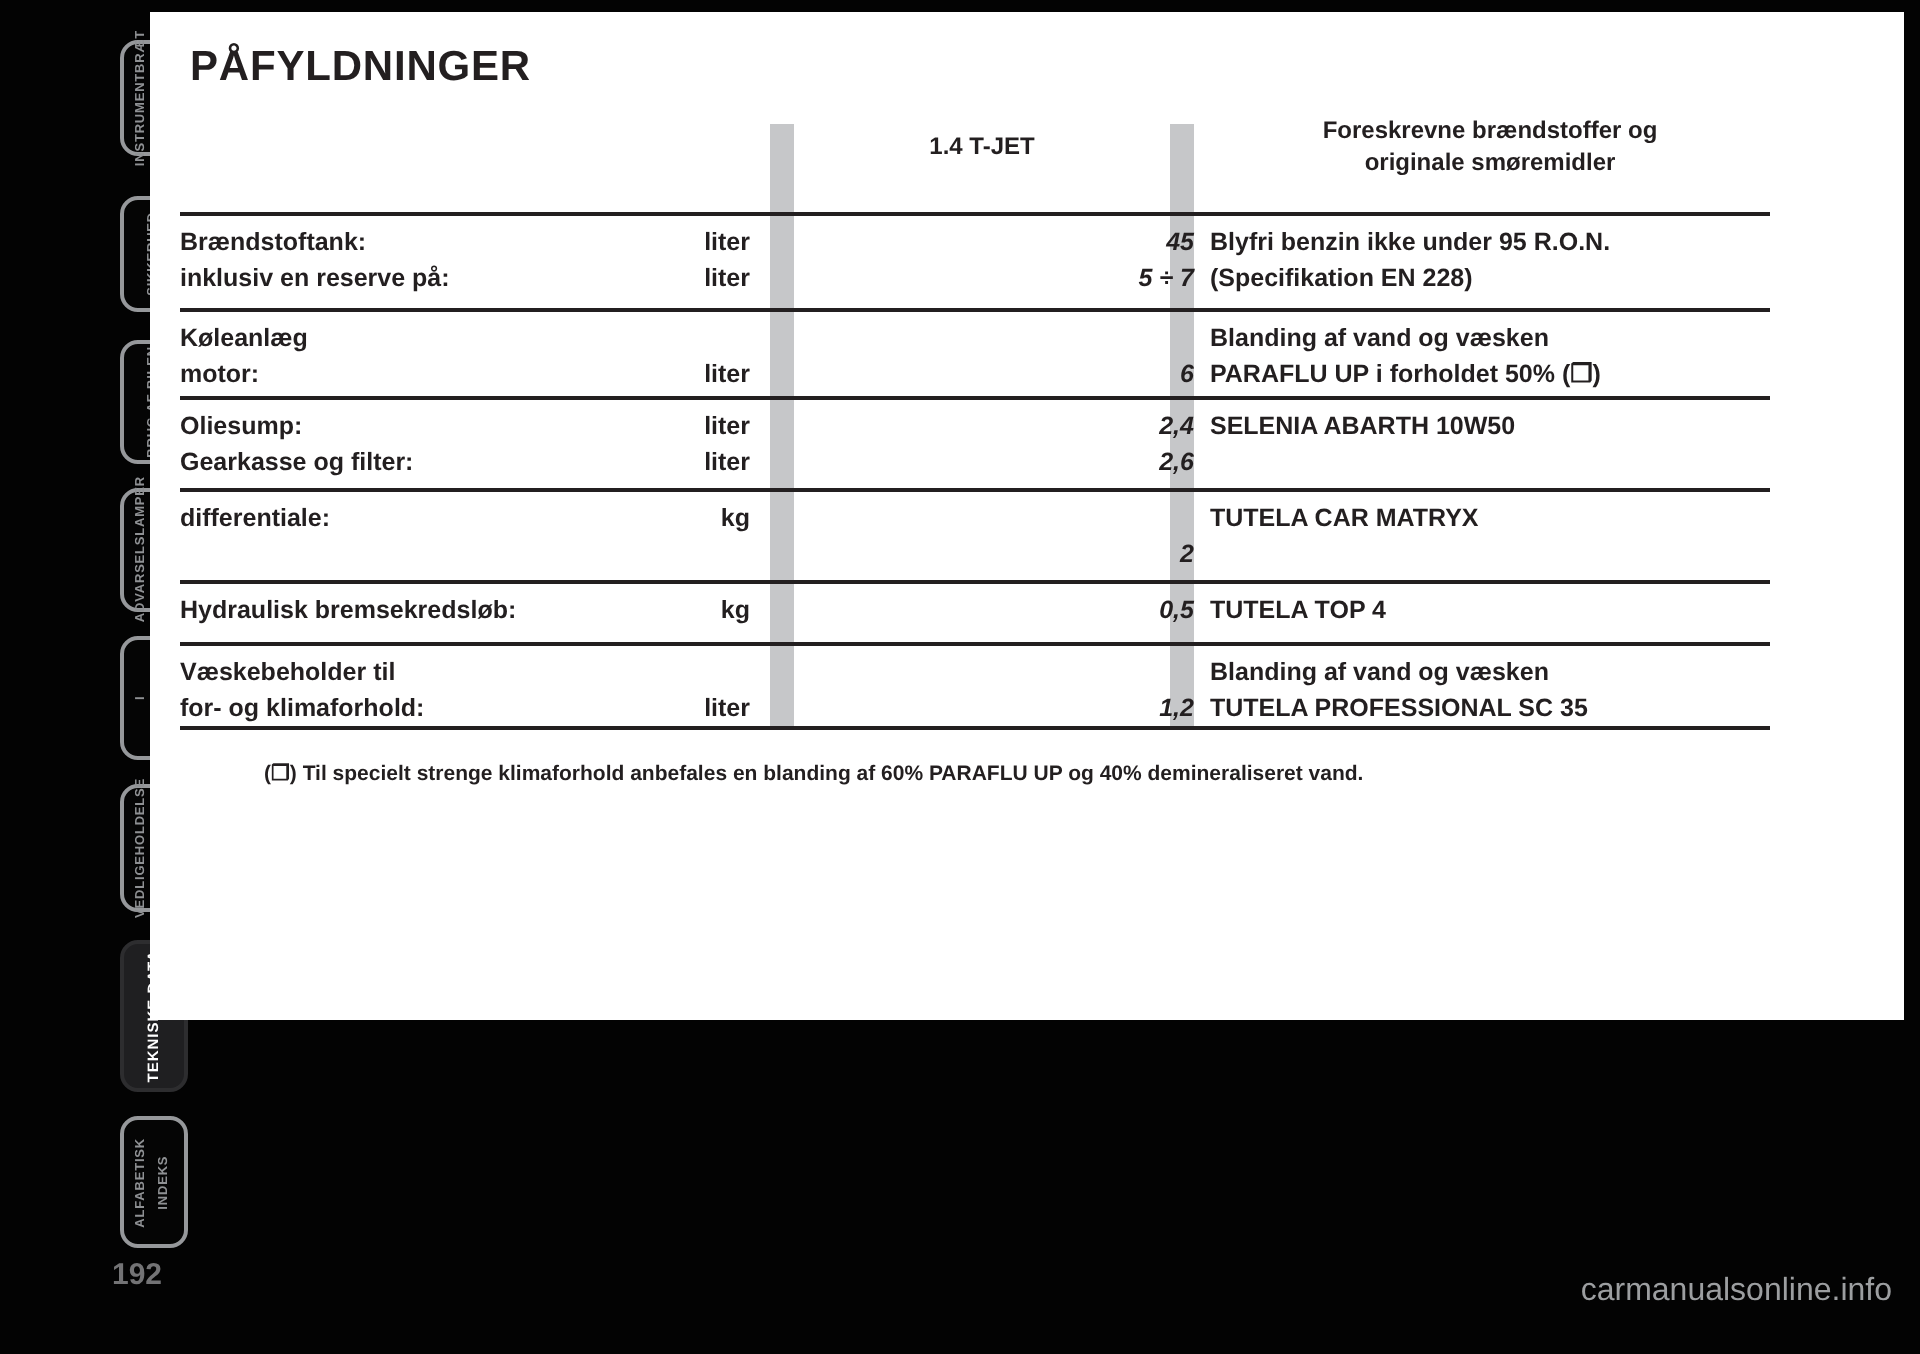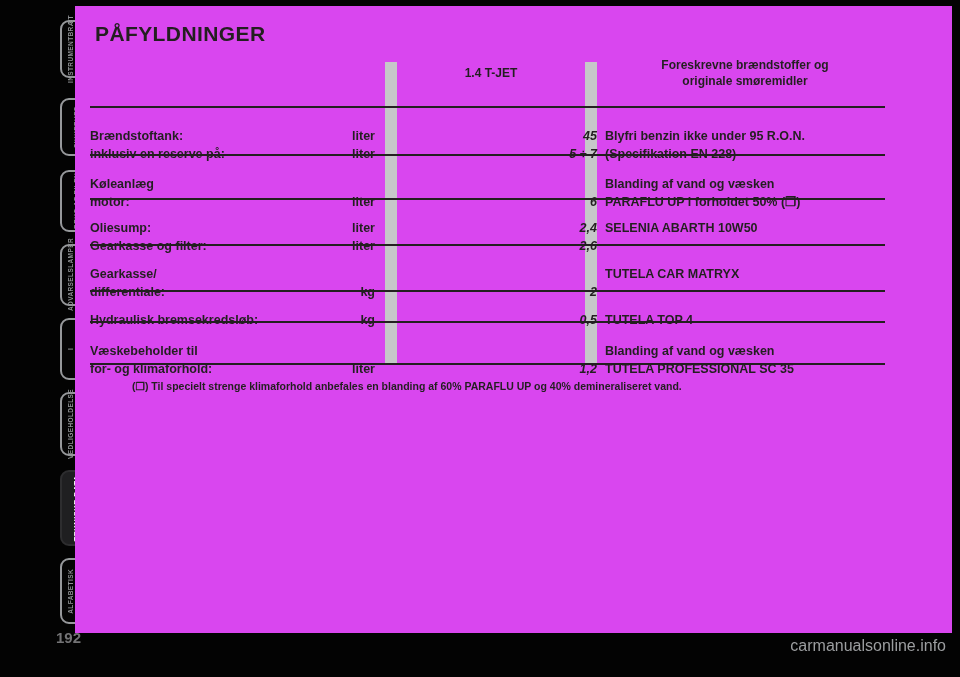--- a/index.html
+++ b/index.html
@@ -15,37 +15,37 @@
               font-size:6.5px; font-weight:700; color:#8f9194; letter-spacing:0.4px;
               line-height:1.8; text-align:center; }
   .tab.active { background:#1f1f21; border-color:#2d2d2f; }
   .tab.active span { color:#ffffff; font-size:7.5px; letter-spacing:0.5px; }
 
   .pagenum { position:absolute; left:56px; top:629px; font-size:15px; font-weight:700;
              color:#737375; }
   .watermark { position:absolute; right:14px; top:637px; font-size:16px; color:#9c9ea0; }
 
   
-  .panel { position:absolute; left:75px; top:6px; width:877px; height:627px; background:#d946ef; }
+  .panel { position:absolute; left:75px; top:6px; width:877px; height:504px; background:#ffffff; }
   .panel h1 { position:absolute; left:20px; top:16px; font-size:21px; font-weight:800;
               letter-spacing:0.4px; color:#231f20; }
 
   .cap-table { position:absolute; left:15px; top:0; width:795px; height:362px; }
   .col-header { position:absolute; font-weight:700; font-size:12px; color:#231f20;
                 text-align:center; white-space:pre-line; line-height:1.3; }
   .col-header.model  { left:307px; top:60px; width:188px; }
   .col-header.fluids { left:515px; top:52px; width:280px; }
 
   .vbar { position:absolute; top:56px; height:301px; width:12px; background:#c6c7c9; }
   .vbar.v1 { left:295px; } .vbar.v2 { left:495px; }
 
   .rule { position:absolute; left:0; width:795px; height:2px; background:#231f20; }
 
   .row  { position:absolute; left:0; width:795px; }
-  .cell { position:absolute; top:0; bottom:0; padding-top:21px; font-weight:700;
+  .cell { position:absolute; top:0; bottom:0; padding-top:6px; font-weight:700;
           font-size:12.5px; color:#231f20; line-height:1.45; }
   .cell.lbl { left:0; width:285px; }
   .lbl-line { position:relative; padding-right:42px; }
   .unit { position:absolute; right:0; top:0; }
   .cell.val { left:319px; width:188px; text-align:right;font-style:italic; }
   .cell.fluid { left:515px; width:282px; }
 
   .footnote { position:absolute; left:17px; top:374px; width:792px; font-size:10.5px;
               font-weight:700; color:#231f20;margin-left:40px; }
 </style>
@@ -140,21 +140,20 @@
           <div class="cell val">
             <div>2,4</div>
             <div>2,6</div>
           </div>
           <div class="cell fluid">
             <div>SELENIA ABARTH 10W50</div>
           </div>
         </div>
         <div class="row" style="top: 238px; height: 46px;">
           <div class="cell lbl">
-            <div class="lbl-line"><span>Gearkasse/</span><span class="unit">&nbsp;</span></div>
             <div class="lbl-line"><span>differentiale:</span><span class="unit">kg</span></div>
           </div>
           <div class="cell val">
             <div>&nbsp;</div>
             <div>2</div>
           </div>
           <div class="cell fluid">
             <div>TUTELA CAR MATRYX</div>
           </div>
         </div>

